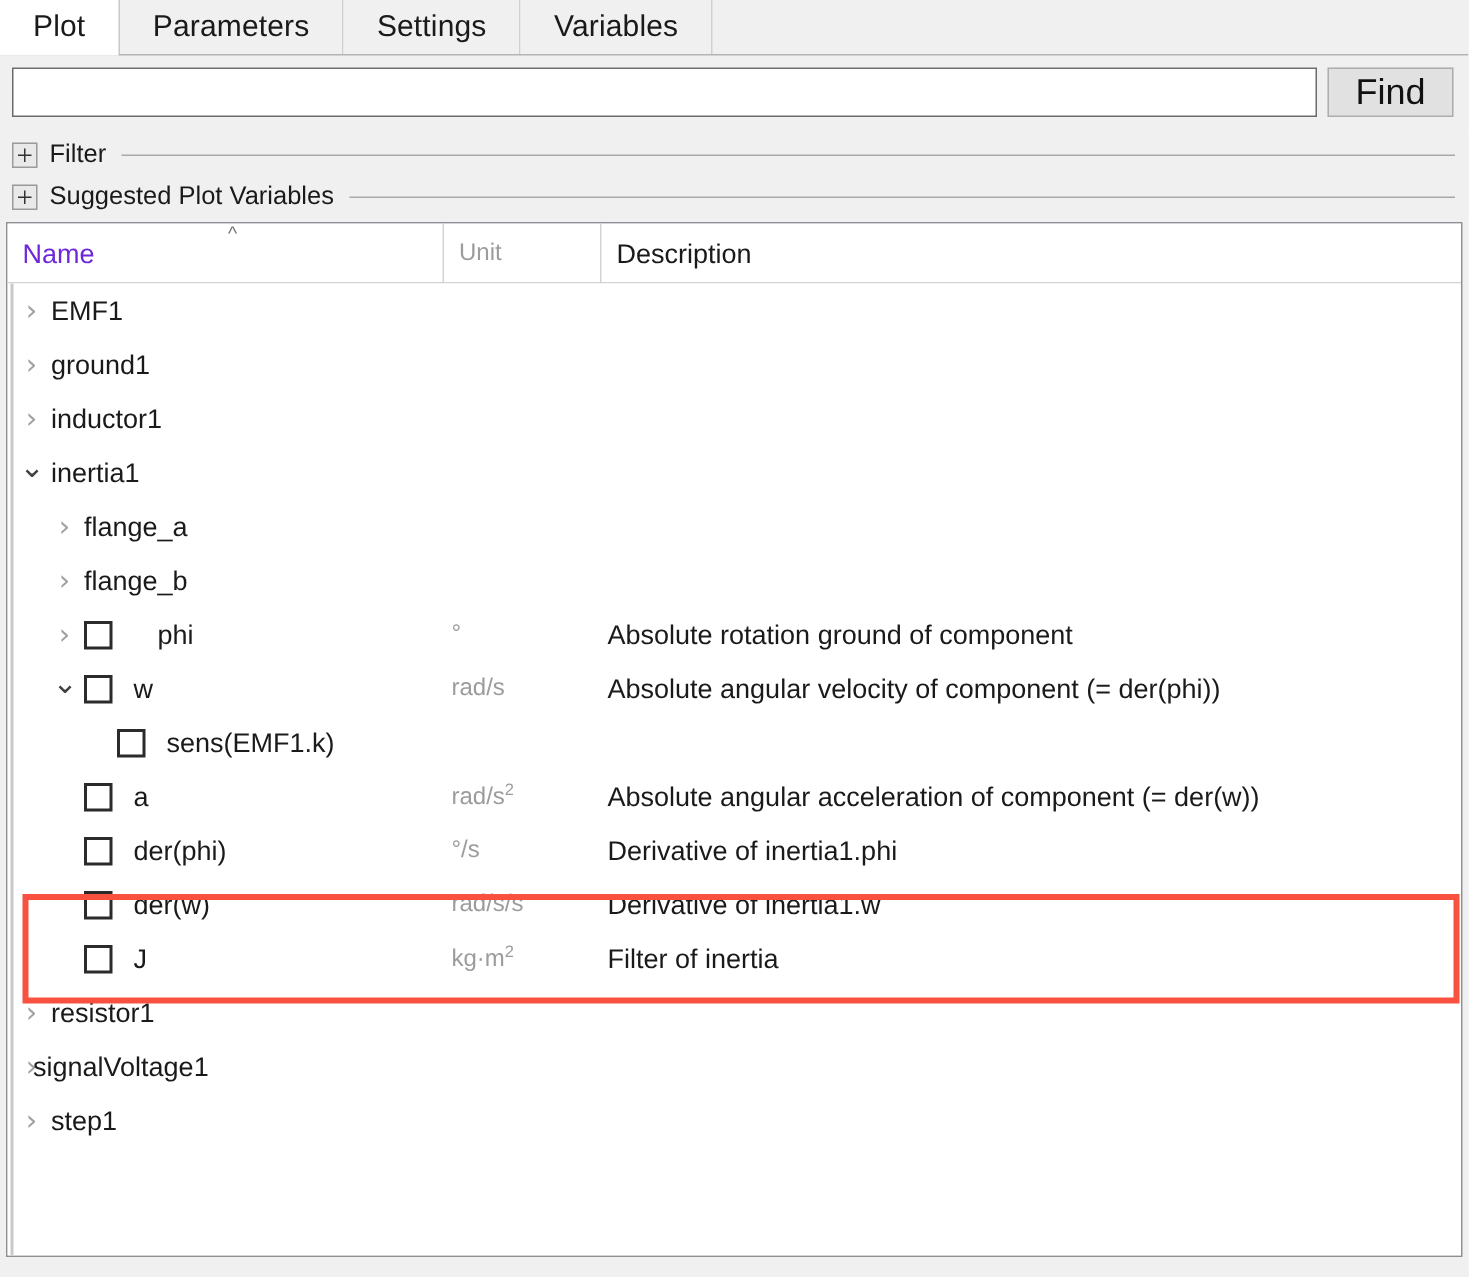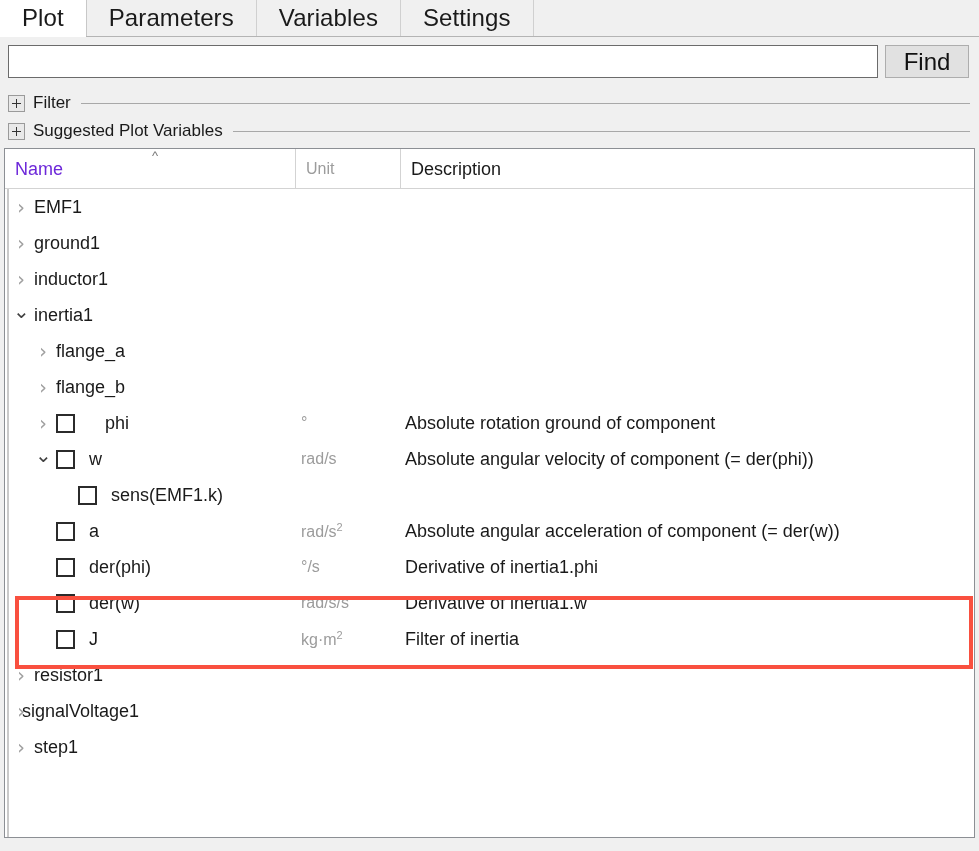--- a/index.html
+++ b/index.html
@@ -27,21 +27,21 @@
     display: flex;
     align-items: flex-end;
     border-bottom: 1px solid #b4b4b4;
   }
   .tab {
     height: 36px;
     padding: 0 22px;
     display: flex;
     align-items: center;
     justify-content: center;
-    font-size: 24px;
+    font-size: 20px;
     color: #1a1a1a;
     background: #f0f0f0;
     border-right: 1px solid #d0d0d0;
     cursor: default;
     white-space: nowrap;
     letter-spacing: 0.1px;
   }
   .tab.active {
     background: #ffffff;
     border-right: 1px solid #c8c8c8;
@@ -261,24 +261,24 @@
 <div id="app">
 
   <div class="tabstrip">
     <div class="tab active">
       <span>Plot</span>
     </div>
     <div class="tab">
       <span>Parameters</span>
     </div>
     <div class="tab">
+      <span>Settings</span>
+    </div>
+    <div class="tab">
       <span>Variables</span>
-    </div>
-    <div class="tab">
-      <span>Settings</span>
     </div>
     <div class="tab-spacer"></div>
   </div>
 
   <div class="searchrow">
     <input class="search-input" type="text" placeholder="" style="">
     <button class="find-btn">
       <span>Find</span>
     </button>
   </div>

